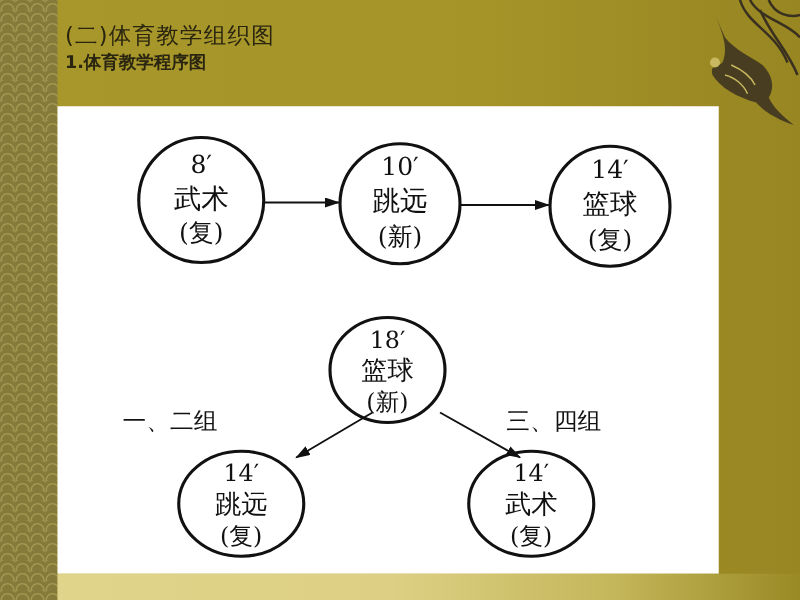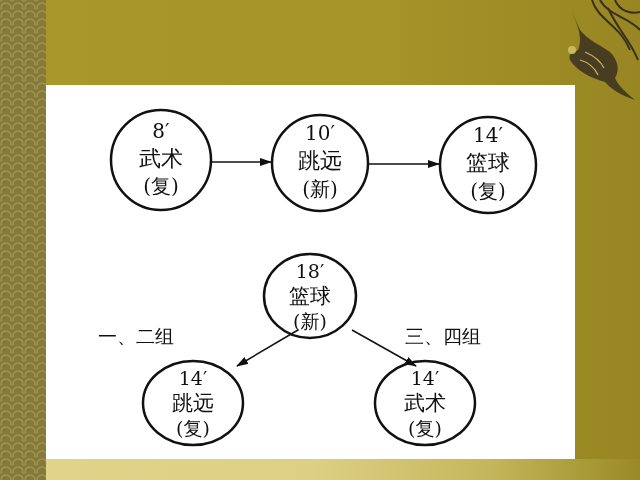--- a/index.html
+++ b/index.html
@@ -22,20 +22,22 @@
   svg.diagram { position:absolute; left:0; top:0; }
   .node-text { font-family:"DejaVu Serif", "Liberation Serif", serif; fill:#111; text-anchor:middle; }
   .group-label { font-family:"DejaVu Serif", "Liberation Serif", serif; fill:#111; font-size:19px; }
 </style>
 </head>
 <body>
 
 <div class="left-strip"></div>
 
 <div class="title-area">
+  <div class="title-main">(二)体育教学组织图</div>
+  <div class="title-sub">1.体育教学程序图</div>
 </div>
 
 <svg class="phoenix" viewBox="0 0 160 120">
   <g fill="none" stroke="#3a3020" stroke-width="2">
     <path d="M112 0 C118 20, 140 25, 150 50"></path>
     <path d="M120 0 C128 15, 150 18, 160 30"></path>
     <path d="M135 0 C140 12, 152 14, 160 12"></path>
     <path d="M128 8 C138 30, 150 40, 158 60"></path>
   </g>
   <path d="M92 12 C100 30, 102 40, 98 50 C92 55, 88 52, 90 60 C96 70, 110 78, 125 82 C130 88, 140 95, 155 100 C145 92, 138 85, 135 78 C140 70, 138 60, 130 52 C120 45, 108 40, 100 30 Z" fill="#3a3020" opacity="0.85"></path>

